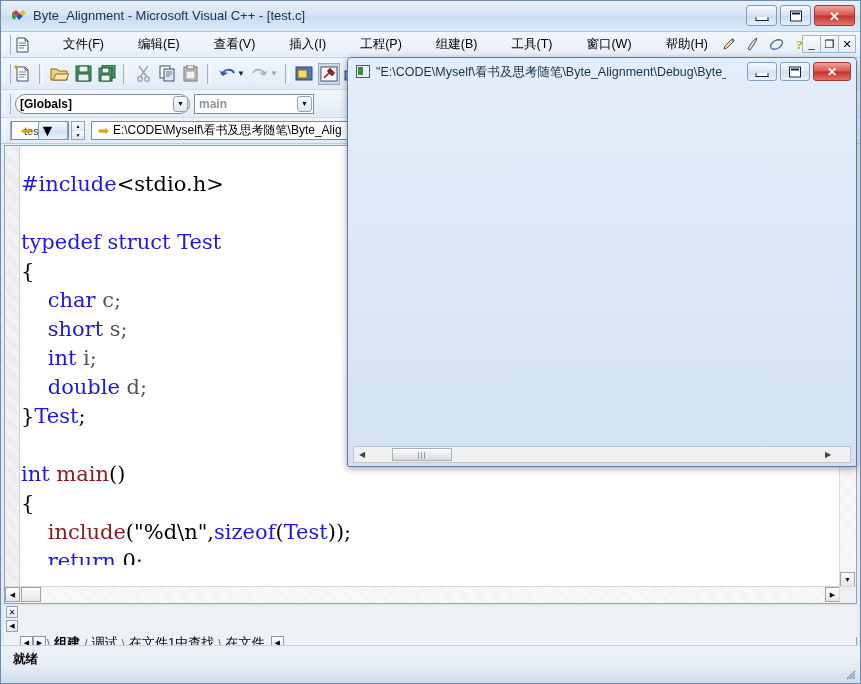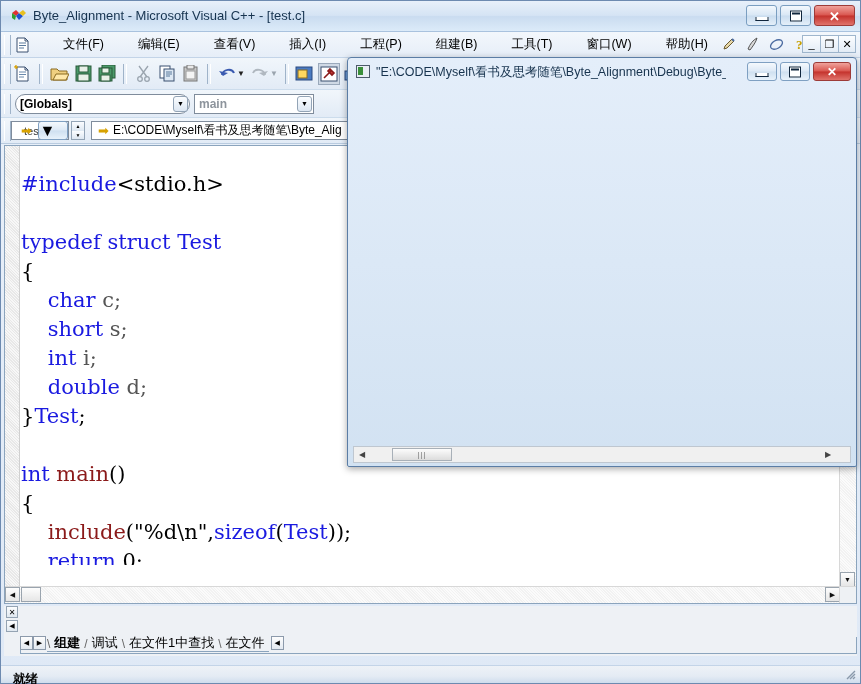--- a/index.html
+++ b/index.html
@@ -247,21 +247,21 @@
     background:linear-gradient(180deg,#fdfdfd,#e3e9f0);
     display:flex;align-items:center;justify-content:center;font-size:7px;color:#000;
   }
   .outfill{
     position:absolute;left:16px;right:0;bottom:2px;top:31px;
     border:1px solid #8ba4bd;border-top:none;box-sizing:border-box;background:#eef1f5;
   }
 
   
   .statusbar{
-    position:absolute;left:0;bottom:0;width:100%;height:18px;
+    position:absolute;left:0;bottom:0;width:100%;height:38px;
     background:linear-gradient(180deg,#eef2f7 0%,#e4ebf4 60%,#cfdded 100%);
     border-top:1px solid #c3d4e8;box-sizing:border-box;
   }
   .status-text{
     position:absolute;left:12px;top:5px;font-size:12.5px;font-weight:bold;color:#000;
   }
   .resize-grip{
     position:absolute;right:3px;bottom:2px;width:14px;height:14px;
   }
 

